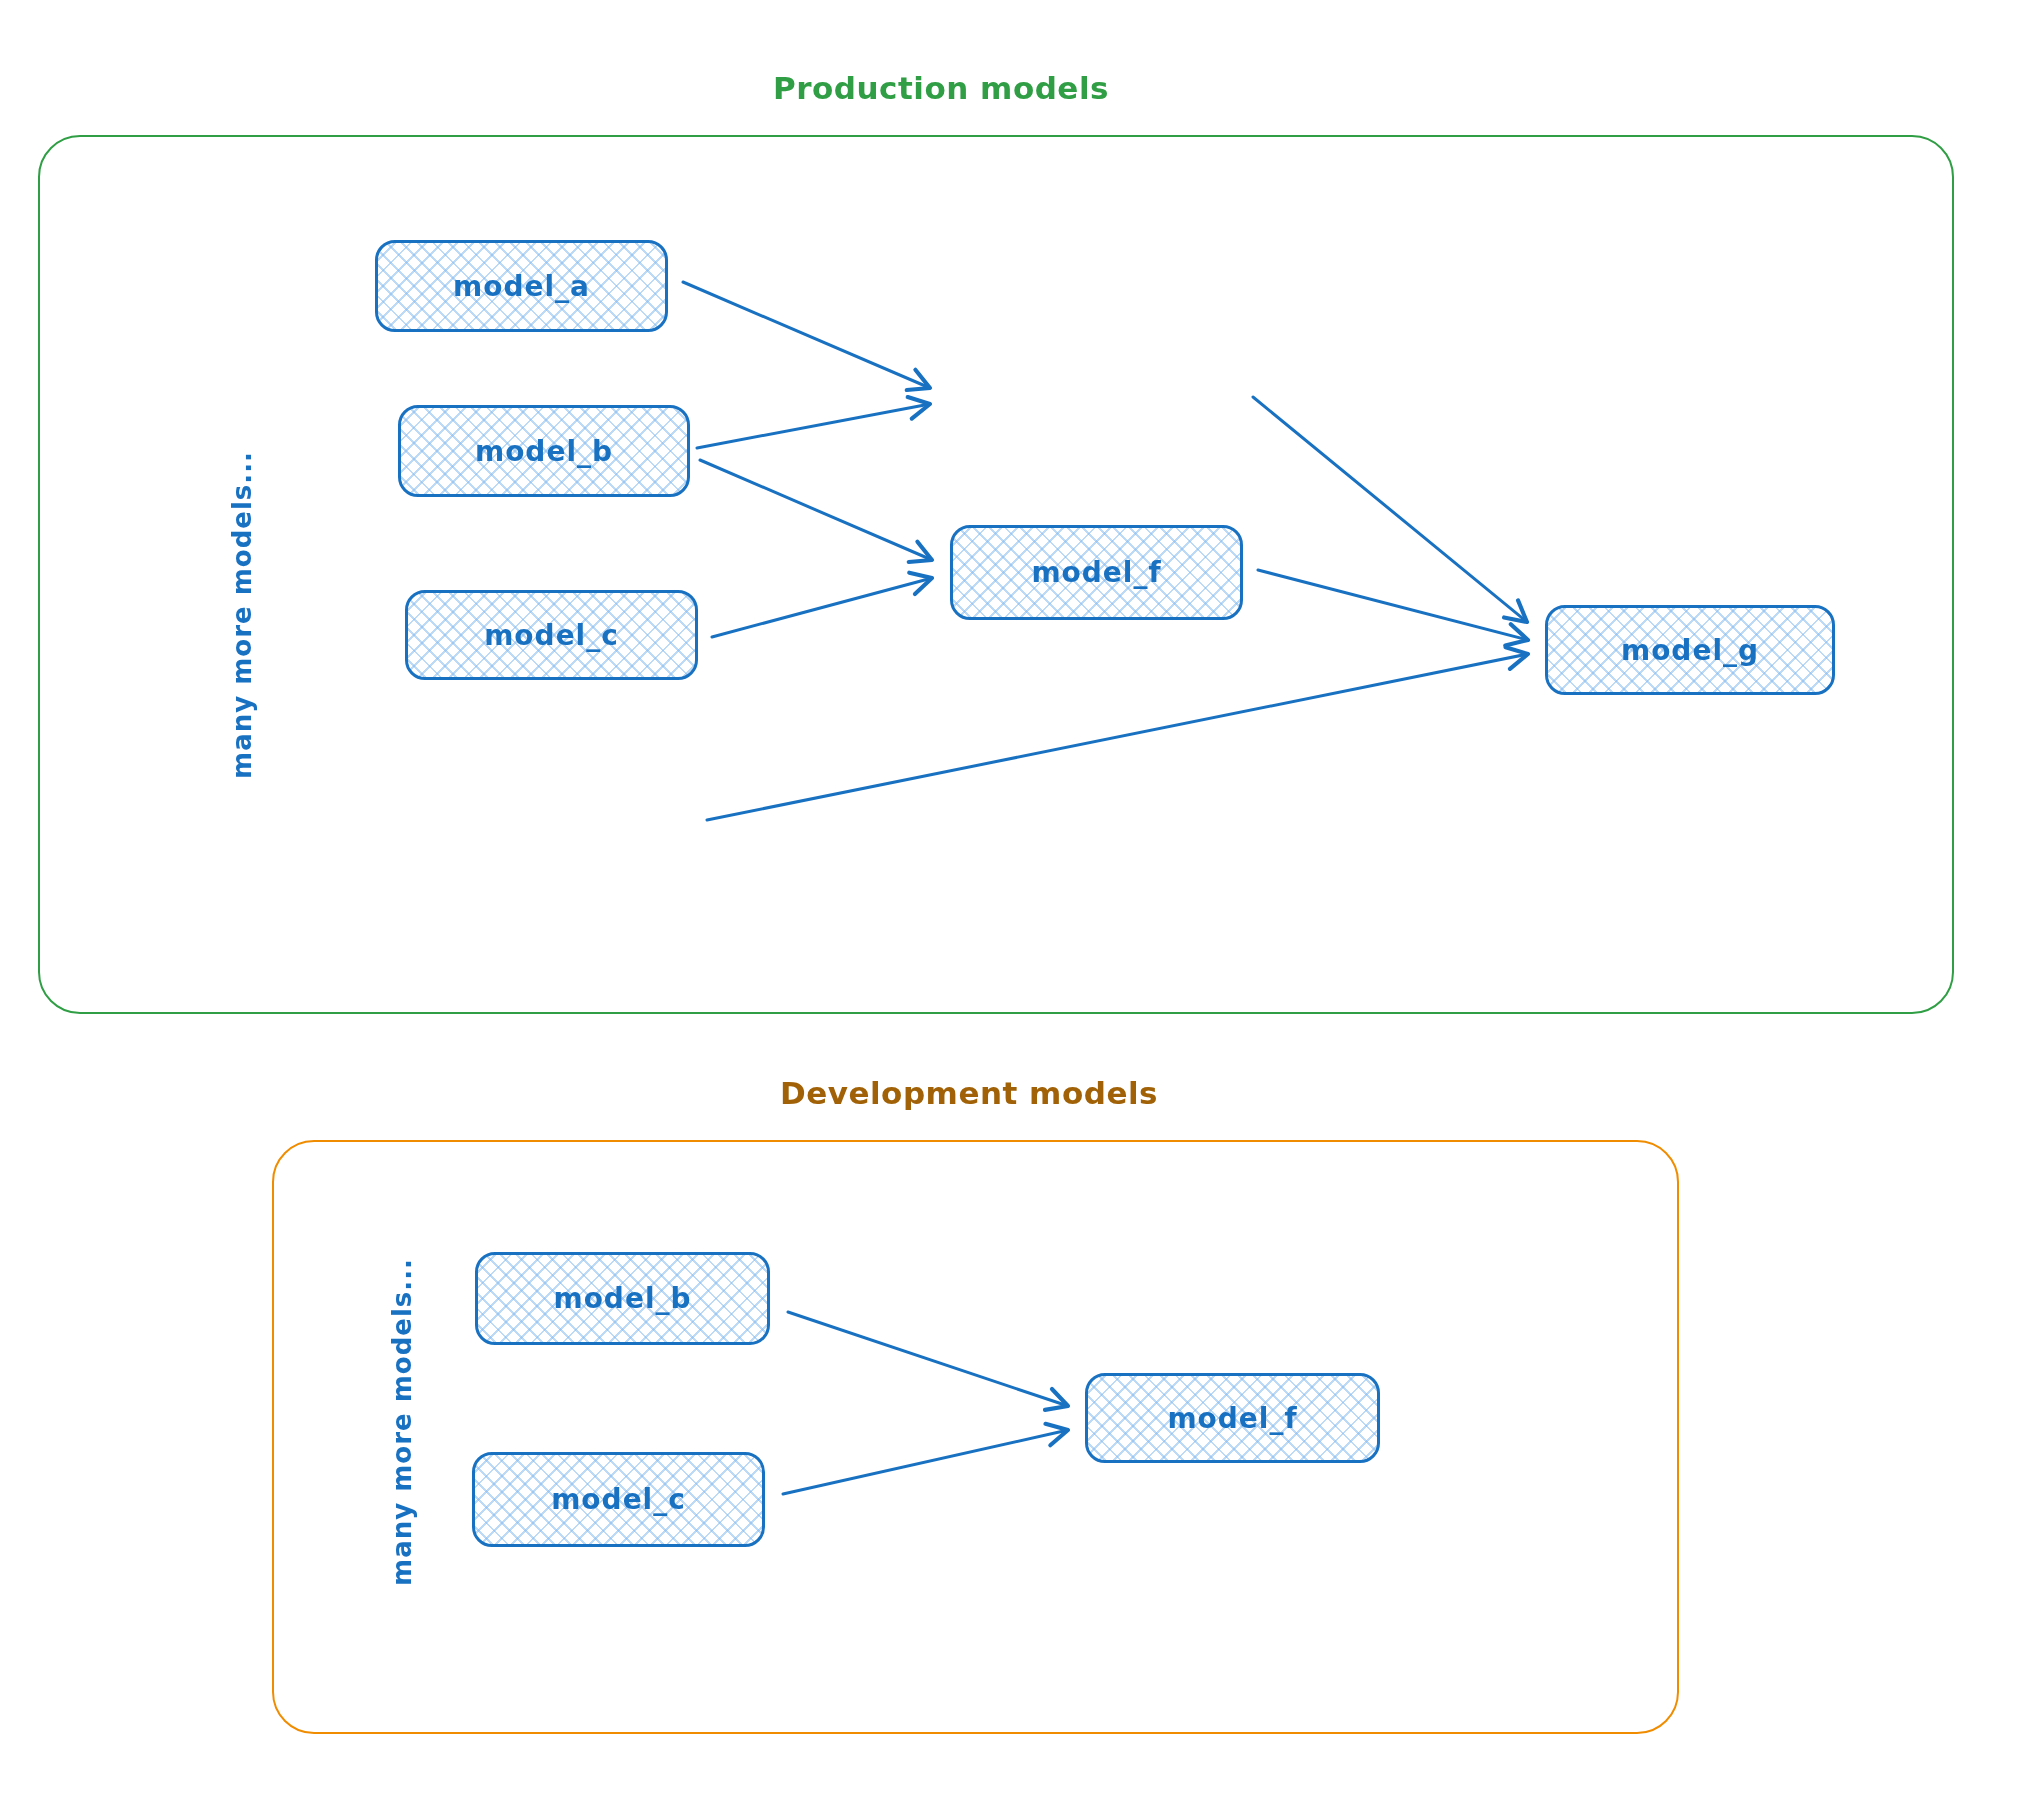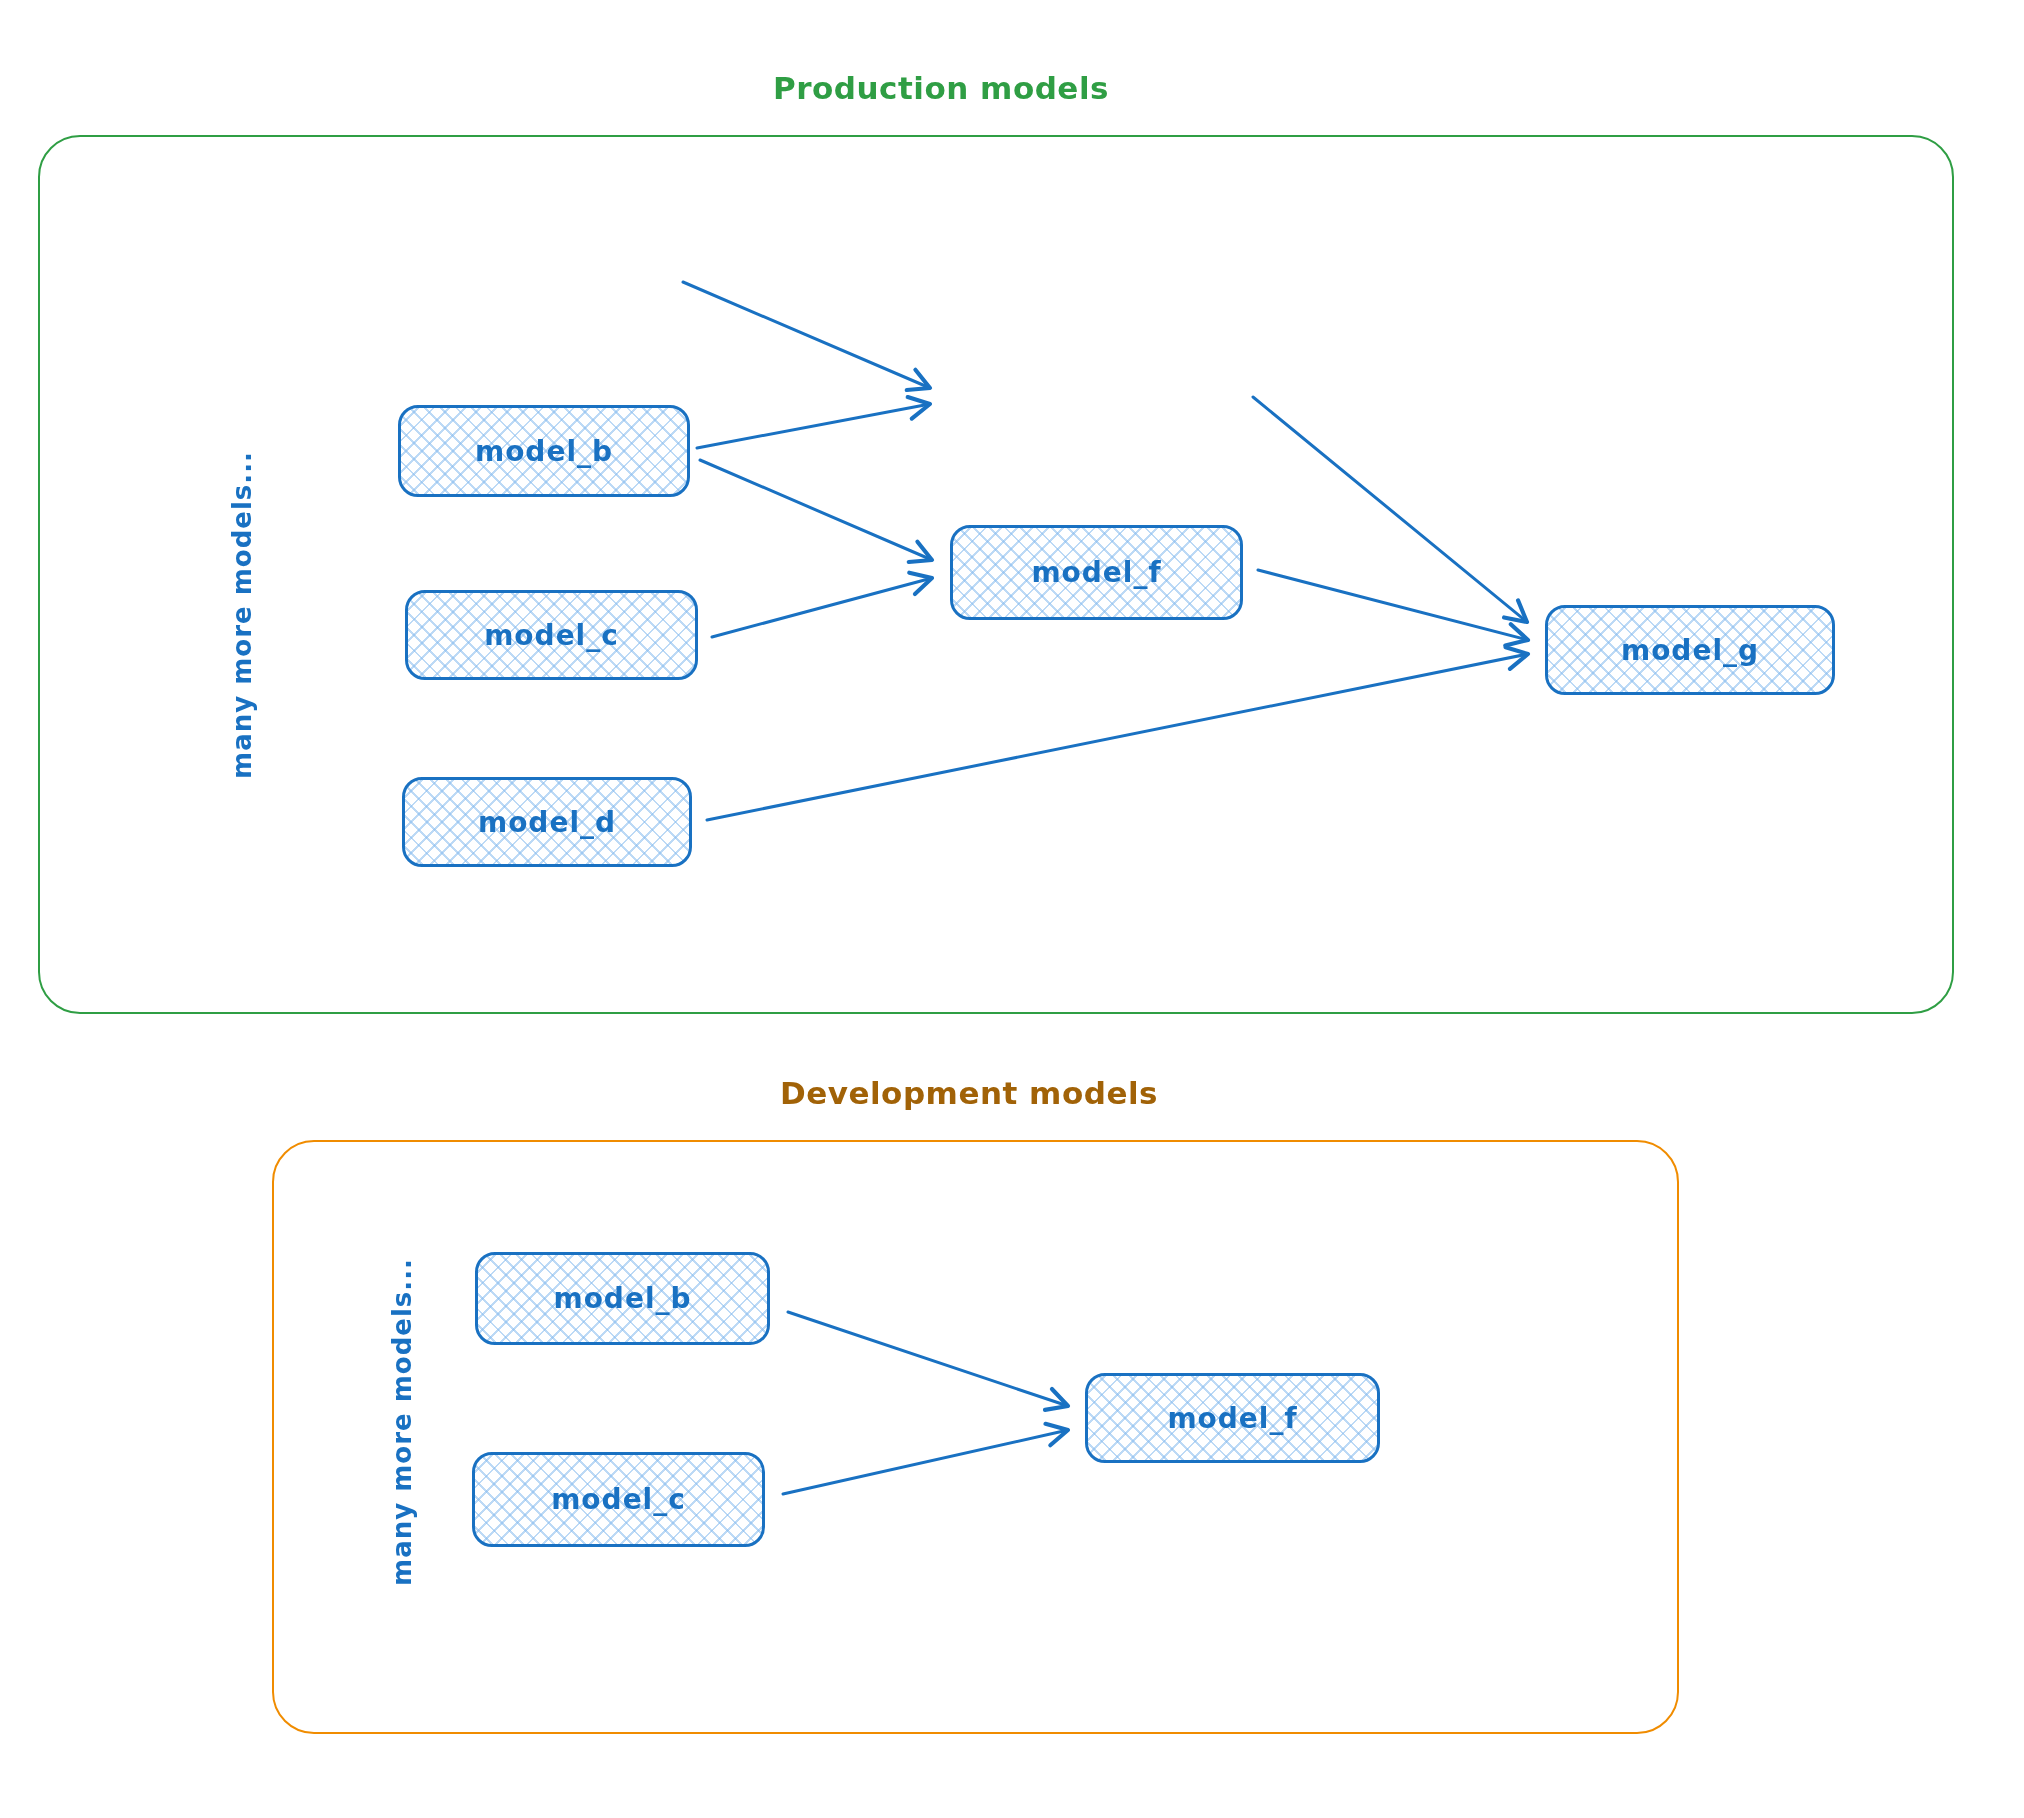--- a/index.html
+++ b/index.html
@@ -102,28 +102,28 @@
     <line x1="700" y1="460" x2="932" y2="560" marker-end="url(#arrow-blue)"></line>
     <line x1="712" y1="637" x2="932" y2="578" marker-end="url(#arrow-blue)"></line>
     <line x1="1253" y1="397" x2="1527" y2="622" marker-end="url(#arrow-blue)"></line>
     <line x1="1258" y1="570" x2="1528" y2="640" marker-end="url(#arrow-blue)"></line>
     <line x1="707" y1="820" x2="1528" y2="654" marker-end="url(#arrow-blue)"></line>
 
     <line x1="788" y1="1312" x2="1068" y2="1406" marker-end="url(#arrow-blue)"></line>
     <line x1="783" y1="1494" x2="1068" y2="1430" marker-end="url(#arrow-blue)"></line>
   </svg>
 
+  <div class="node" style="left:375px; top:240px; width:293px; height:92px;">
+    <span>model_a</span>
+  </div>
   <div class="node" style="left:398px; top:405px; width:292px; height:92px;">
     <span>model_b</span>
   </div>
   <div class="node" style="left:405px; top:590px; width:293px; height:90px;">
     <span>model_c</span>
-  </div>
-  <div class="node" style="left:402px; top:777px; width:290px; height:90px;">
-    <span>model_d</span>
   </div>
   <div class="node" style="left:950px; top:525px; width:293px; height:95px;">
     <span>model_f</span>
   </div>
   <div class="node" style="left:1545px; top:605px; width:290px; height:90px;justify-content:center;">
     <span>model_g</span>
   </div>
 
   <div class="node" style="left:475px; top:1252px; width:295px; height:93px;">
     <span>model_b</span>

